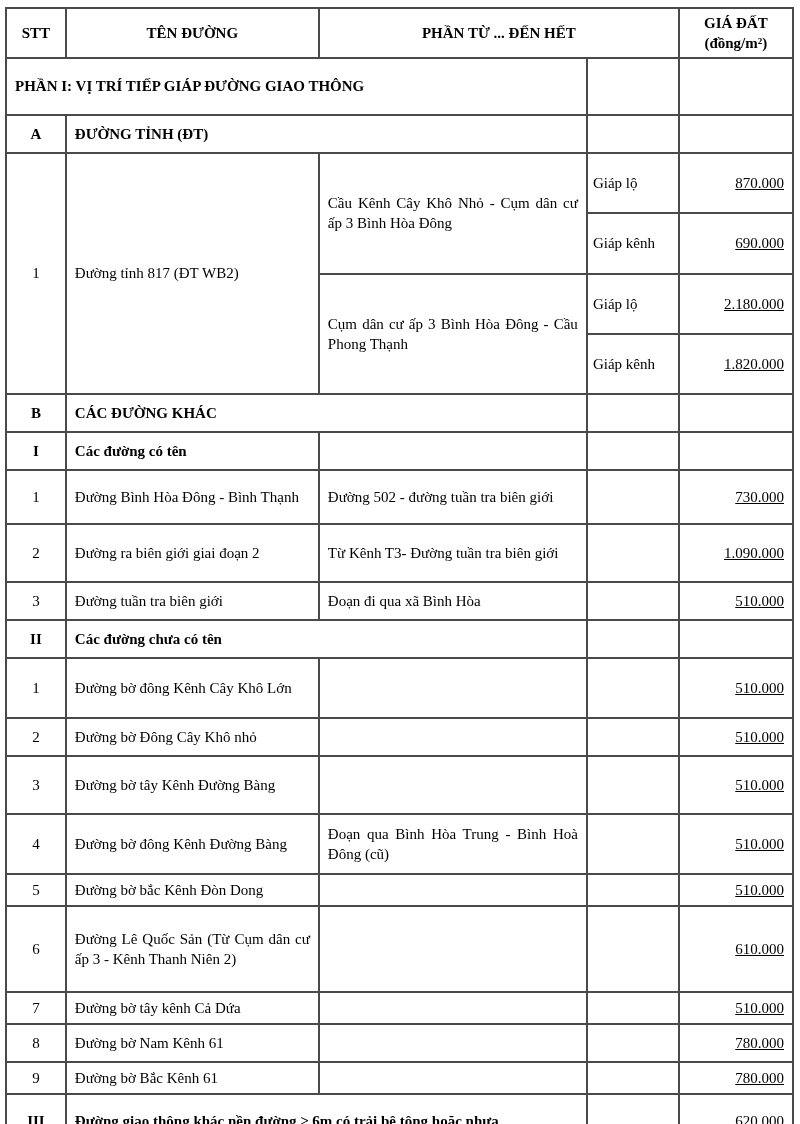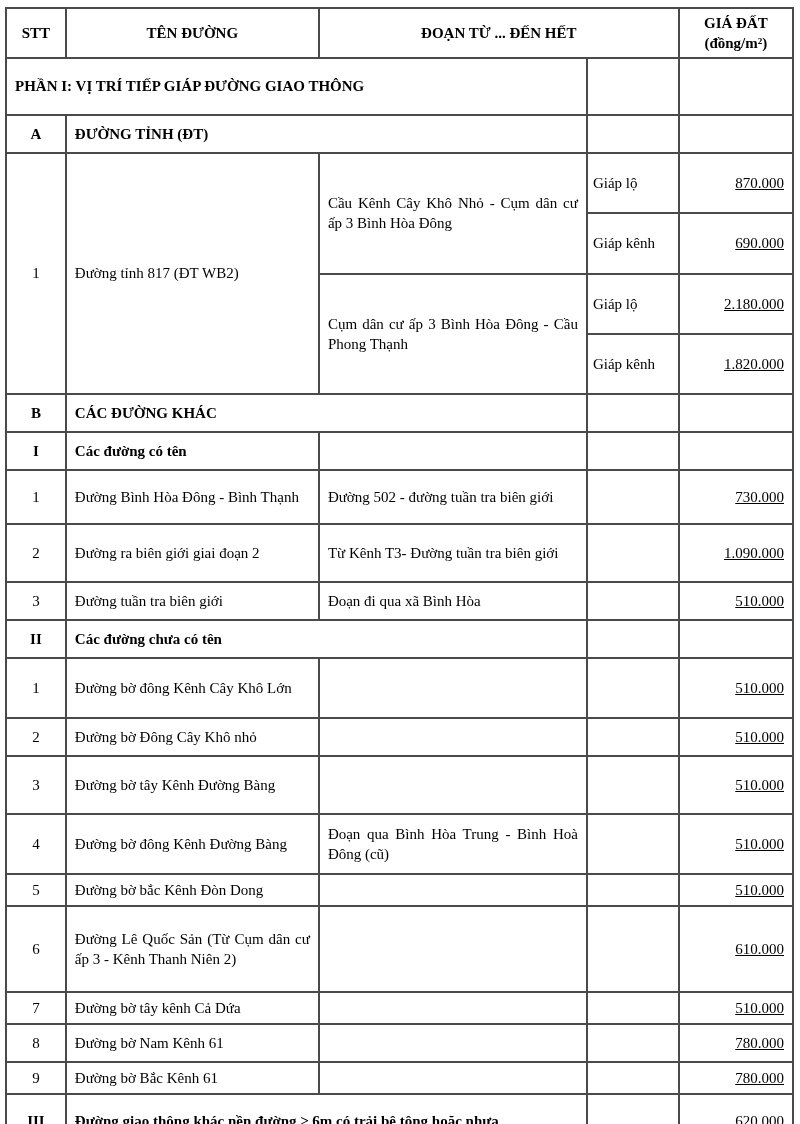--- a/index.html
+++ b/index.html
@@ -73,21 +73,21 @@
         <col class="c-name">
         <col class="c-seg">
         <col class="c-pos">
         <col class="c-price">
     </colgroup>
 
     <tbody>
         <tr class="h-head">
       <th>STT</th>
       <th>TÊN ĐƯỜNG</th>
-      <th colspan="2">ĐOẠN TỪ ... ĐẾN HẾT</th>
+      <th colspan="2">PHẦN TỪ ... ĐẾN HẾT</th>
       <th>
         <div>GIÁ ĐẤT</div>
         <div class="unit">(đồng/m²)</div>
       </th>
     </tr>
 
     <tr class="section-row h-part">
       <td colspan="3">PHẦN I: VỊ TRÍ TIẾP GIÁP ĐƯỜNG GIAO THÔNG</td>
       <td></td>
       <td></td>

